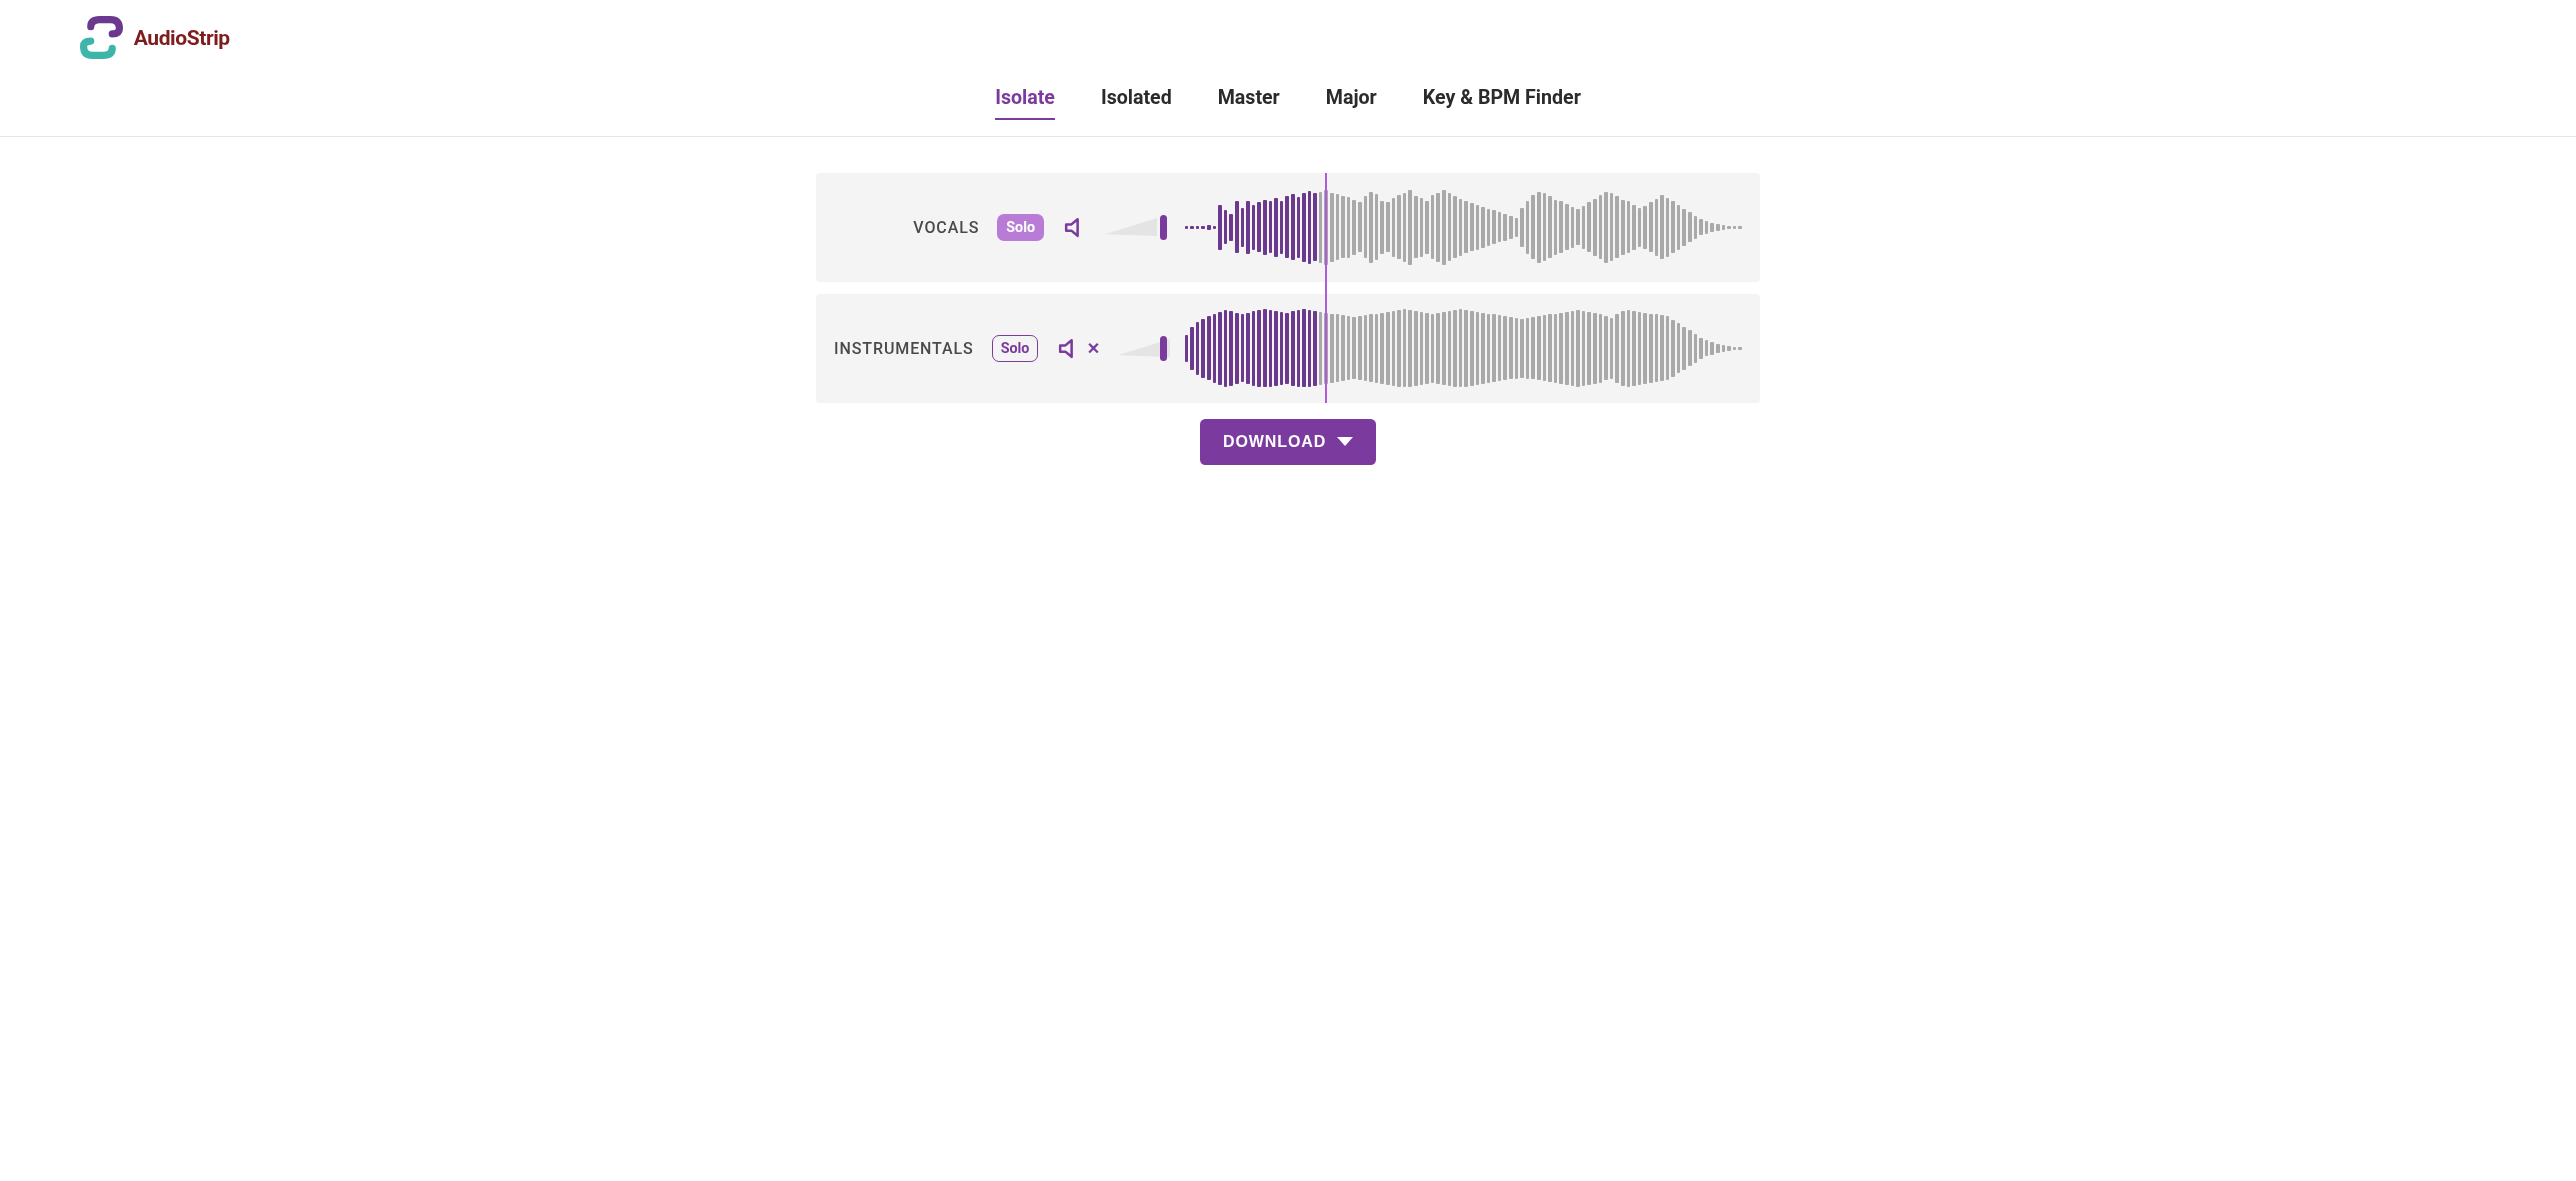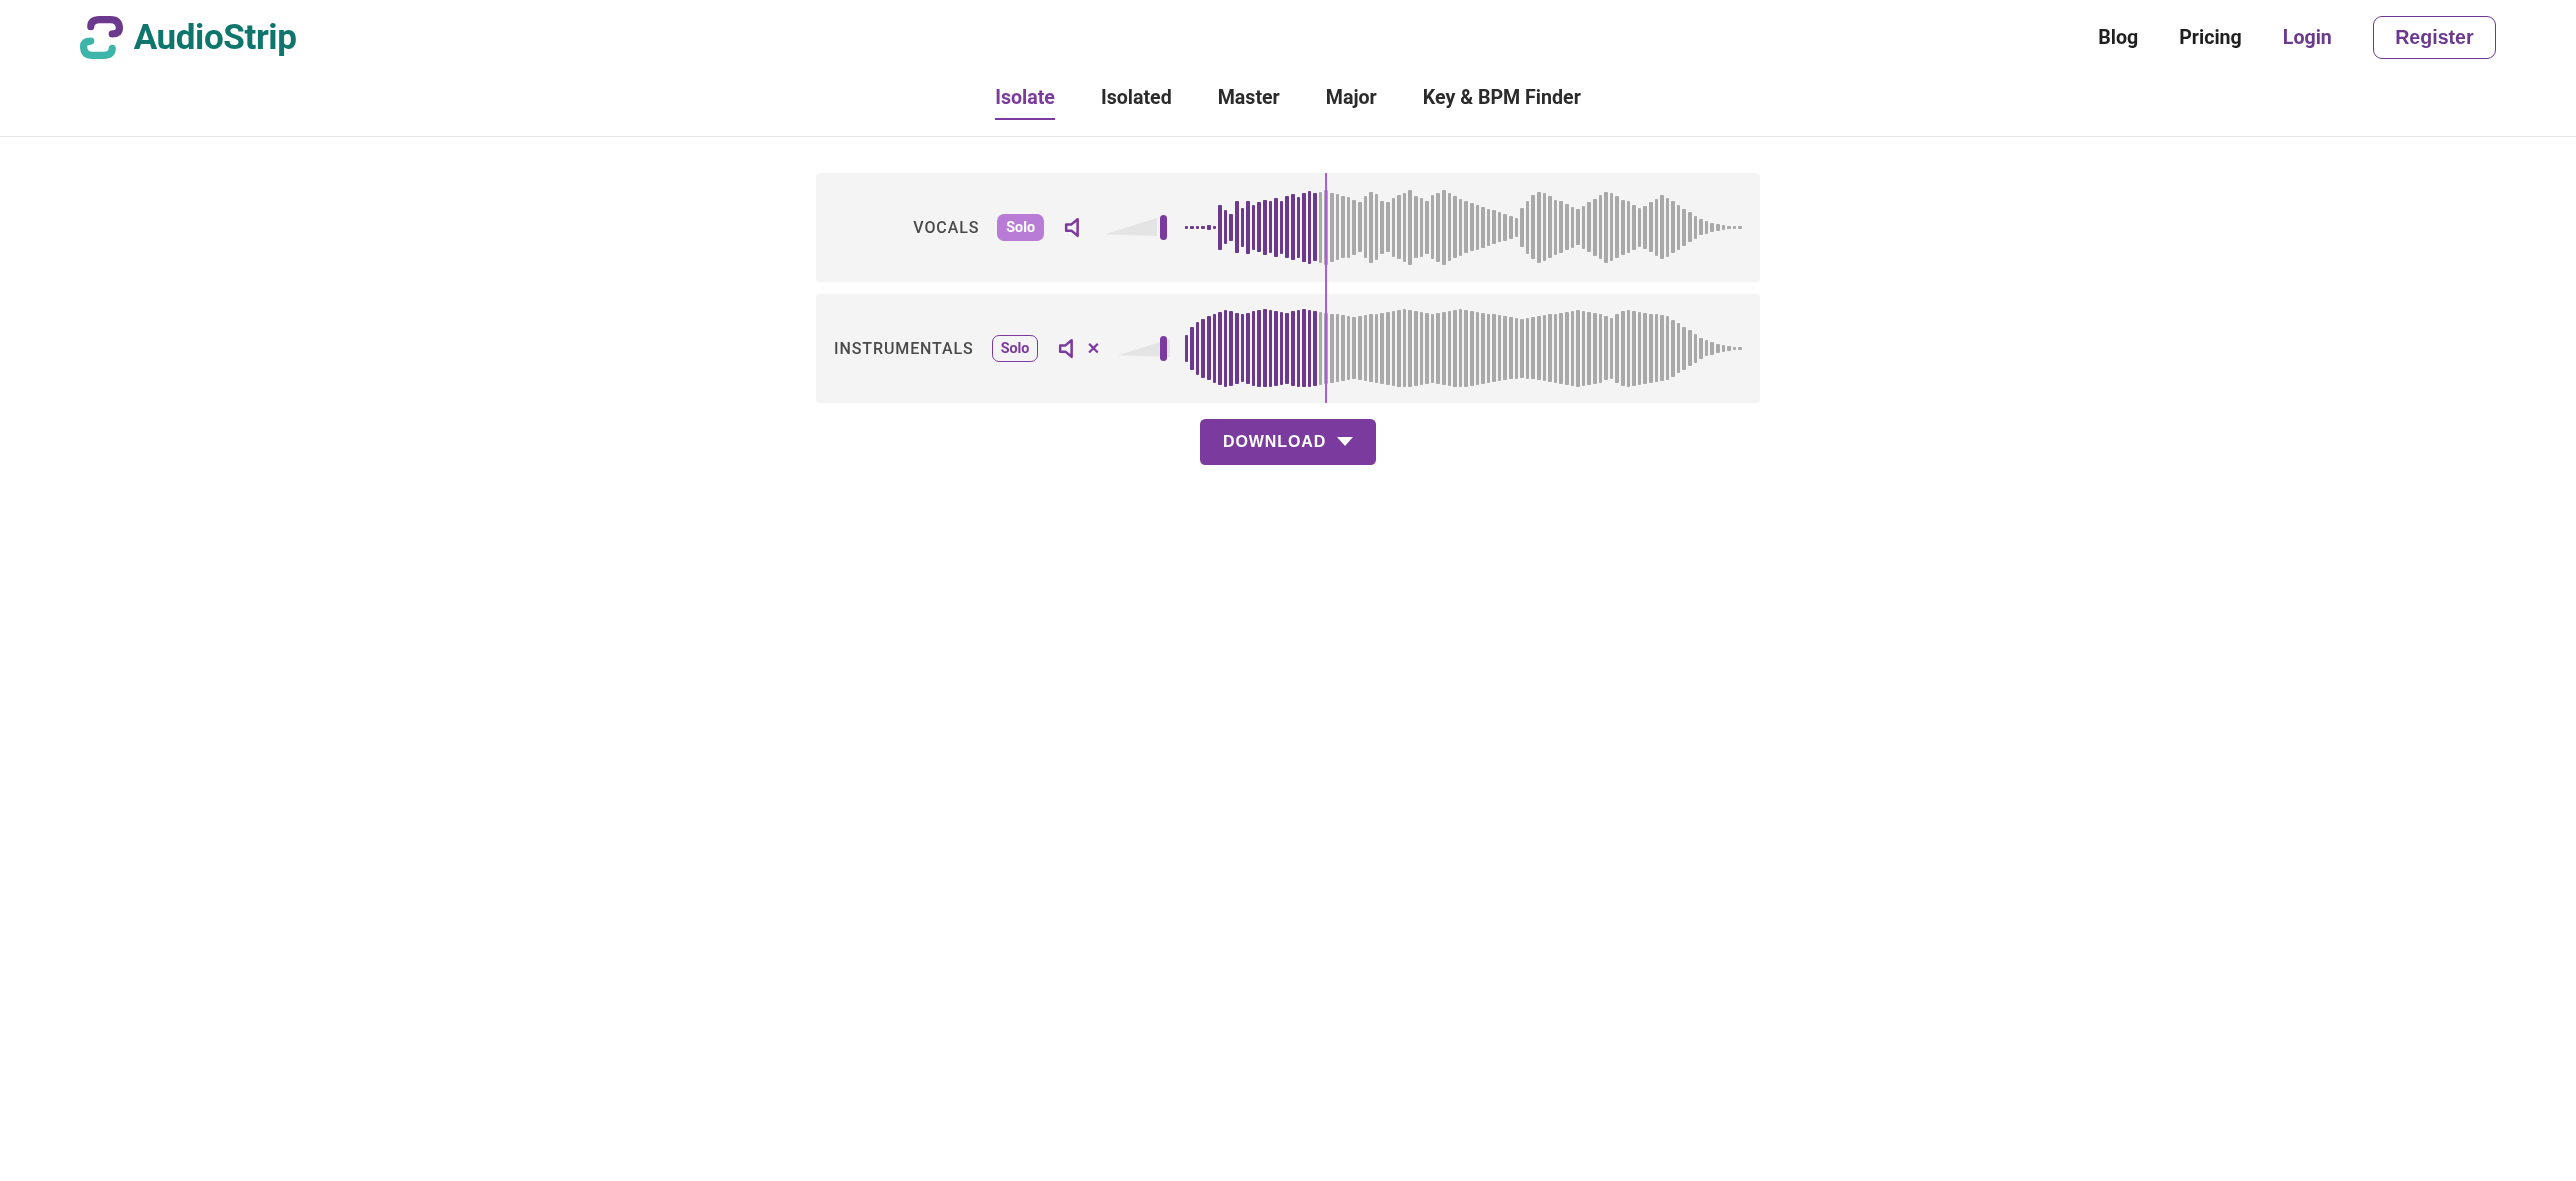--- a/index.html
+++ b/index.html
@@ -18,23 +18,23 @@
     display: flex;
     align-items: center;
     gap: 10.7px;
   }
   .logo-mark {
     width: 43px;
     height: 43px;
     position: relative;
   }
   .logo-text {
-    font-size: 35px;
-    font-weight: 700;
-    color: #0f766e;
+    font-size: 21px;
+    font-weight: 700;
+    color: #7f1d1d;
     letter-spacing: -0.4px;
   }
   .top-right {
     display: flex;
     align-items: center;
     gap: 41px;
   }
   .nav-link {
     font-size: 19.6px;
     font-weight: 700;
@@ -239,26 +239,20 @@
 
 <div class="topbar">
   <div class="logo">
     <div class="logo-mark">
       <svg viewBox="0 0 48 48" width="43" height="43">
         <path d="M12 12 Q12 4 22 4 L34 4 Q44 4 44 14 Q44 20 36 20" fill="none" stroke="#6b3a8f" stroke-width="8" stroke-linecap="round"></path>
         <path d="M36 36 Q36 44 26 44 L14 44 Q4 44 4 34 Q4 28 12 28" fill="none" stroke="#3db5a8" stroke-width="8" stroke-linecap="round"></path>
       </svg>
     </div>
     <span class="logo-text">AudioStrip</span>
-  </div>
-  <div class="top-right">
-    <a class="nav-link">Blog</a>
-    <a class="nav-link">Pricing</a>
-    <a class="nav-link login">Login</a>
-    <button class="register-btn">Register</button>
   </div>
 </div>
 
 <div class="subnav">
   <a class="active">Isolate</a>
   <a>Isolated</a>
   <a>Master</a>
   <a>Major</a>
   <a>Key &amp; BPM Finder</a>
 </div>

